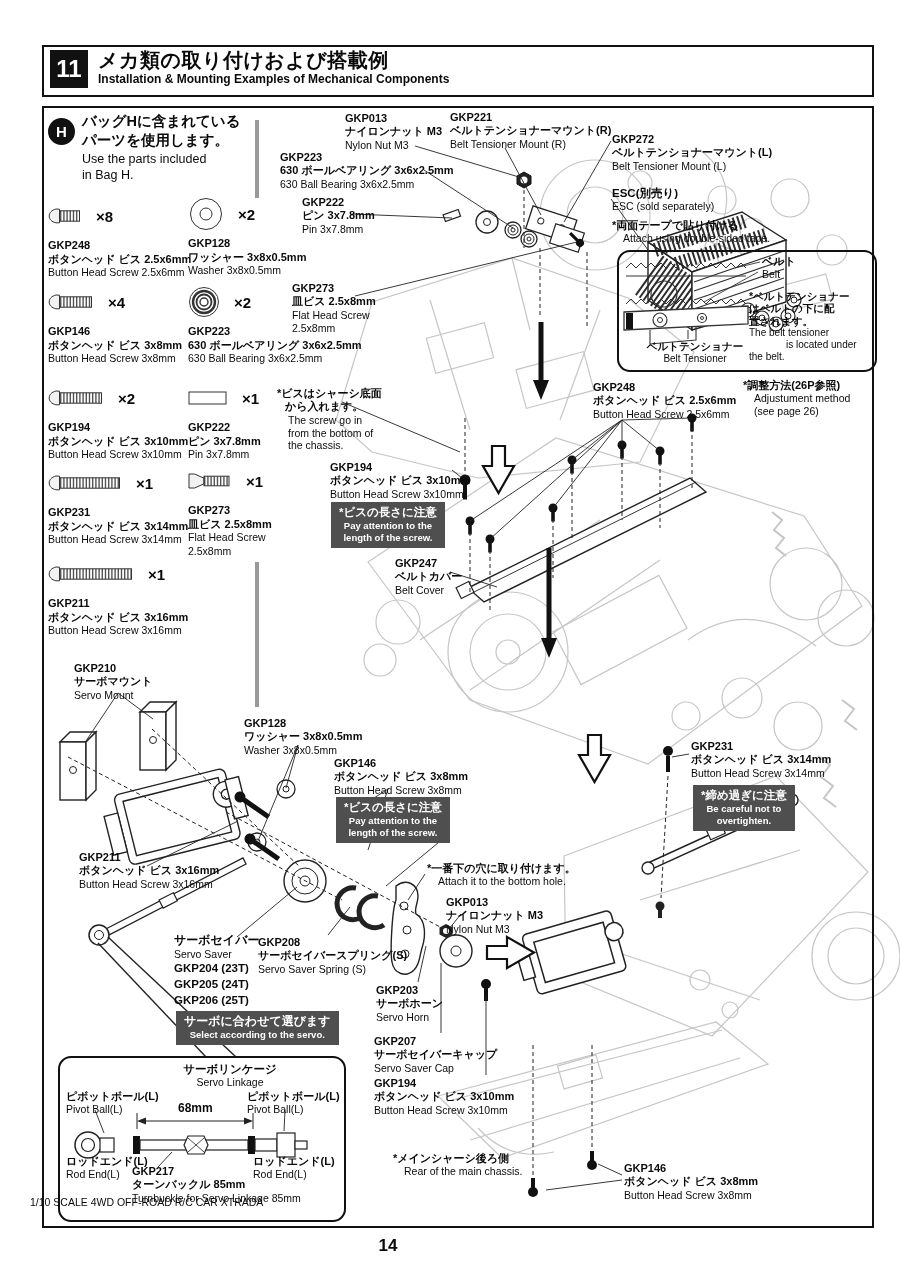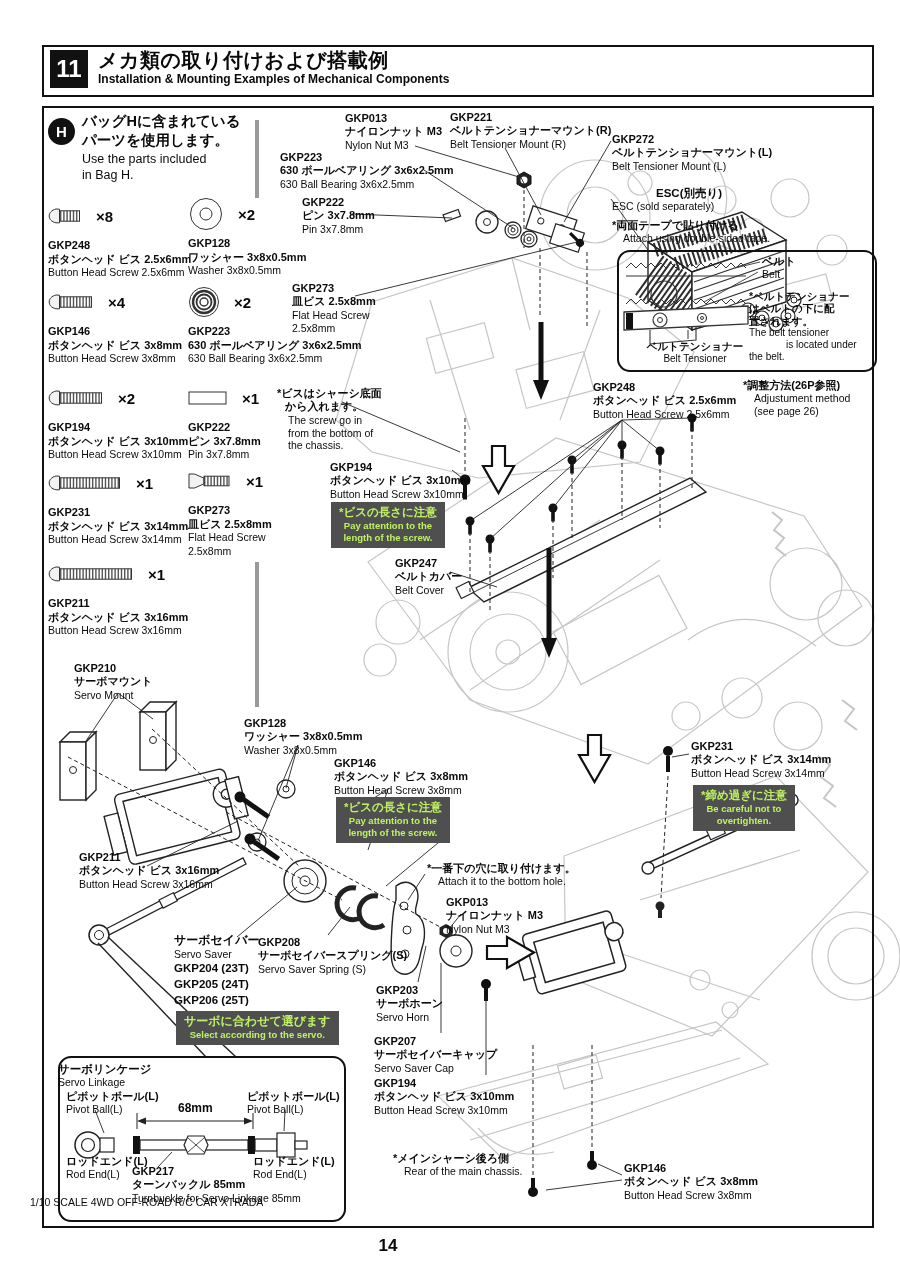--- a/index.html
+++ b/index.html
@@ -24,21 +24,21 @@
   .qty{font-size:15px;font-weight:700;margin-left:14px;}
   .pcode,.pjp{font-size:11px;font-weight:700;line-height:14px;}
   .pen{font-size:10.5px;line-height:13.5px;}
   .pcode{margin-top:4px;}
   
   .co{position:absolute;white-space:nowrap;line-height:1.22;}
   .co .b{font-size:11px;font-weight:700;}
   .co .n{font-size:10.5px;}
   .co.note .n{padding-left:11px;}
   
-  .warn{position:absolute;background:#4f4f4f;color:#bef264;text-align:center;padding:3px 8px 4px 8px;white-space:nowrap;}
+  .warn{position:absolute;background:#4f4f4f;color:#ffffff;text-align:center;padding:3px 8px 4px 8px;white-space:nowrap;}
   .warn .wjp{font-size:11.5px;font-weight:700;line-height:15px;}
   .warn .wen{font-size:9.5px;font-weight:700;line-height:12px;}
   
   .inset{position:absolute;border:2.5px solid #111;border-radius:13px;box-sizing:border-box;background:transparent;}
   .divider{position:absolute;width:4px;background:#999;}
   
   .footer-left{position:absolute;left:30px;top:1196px;font-size:10.5px;}
   .page-num{position:absolute;left:0;top:1236px;width:776px;text-align:center;font-size:17px;font-weight:700;}
   svg{display:block;}
   .overlay{position:absolute;left:0;top:0;}
@@ -568,21 +568,21 @@
     <div class="b">GKP223</div>
     <div class="b">630 ボールベアリング 3x6x2.5mm</div>
     <div class="n">630 Ball Bearing 3x6x2.5mm</div>
   </div>
   <div class="co" style="left:302px;top:196px;">
     <div class="b">GKP222</div>
     <div class="b">ピン 3x7.8mm</div>
     <div class="n">Pin 3x7.8mm</div>
   </div>
   <div class="co" style="left:612px;top:186px;">
-    <div class="b" style="font-size:11.5px;margin-left:44px;">ESC(別売り)</div>
+    <div class="b" style="font-size:11.5px;">ESC(別売り)</div>
     <div class="n">ESC (sold separately)</div>
   </div>
   <div class="co note" style="left:612px;top:219px;">
     <div class="b">*両面テープで貼り付ける</div>
     <div class="n">Attach using double-sided tape.</div>
   </div>
   <div class="co" style="left:292px;top:282px;">
     <div class="b">GKP273</div>
     <div class="b">皿ビス 2.5x8mm</div>
     <div class="n">Flat Head Screw</div>
@@ -717,21 +717,21 @@
     <div class="n" style="font-size:10px;">The belt tensioner</div>
     <div class="n" style="font-size:10px;margin-left:37px;">is located under</div>
     <div class="n" style="font-size:10px;">the belt.</div>
   </div>
   <div class="co" style="left:640px;top:340px;width:110px;text-align:center;">
     <div class="b" style="font-size:10.5px;">ベルトテンショナー</div>
     <div class="n" style="font-size:10px;">Belt Tensioner</div>
   </div>
 
   <div class="inset" style="left:58px;top:1056px;width:288px;height:166px;"></div>
-  <div class="co" style="left:58px;top:1062px;width:344px;">
+  <div class="co" style="left:58px;top:1062px;width:344px;text-align:center;">
     <div class="b" style="font-size:11.5px;">サーボリンケージ</div>
     <div class="n">Servo Linkage</div>
   </div>
   <div class="co" style="left:66px;top:1090px;">
     <div class="b">ピボットボール(L)</div>
     <div class="n">Pivot Ball(L)</div>
   </div>
   <div class="co" style="left:247px;top:1090px;">
     <div class="b">ピボットボール(L)</div>
     <div class="n">Pivot Ball(L)</div>

